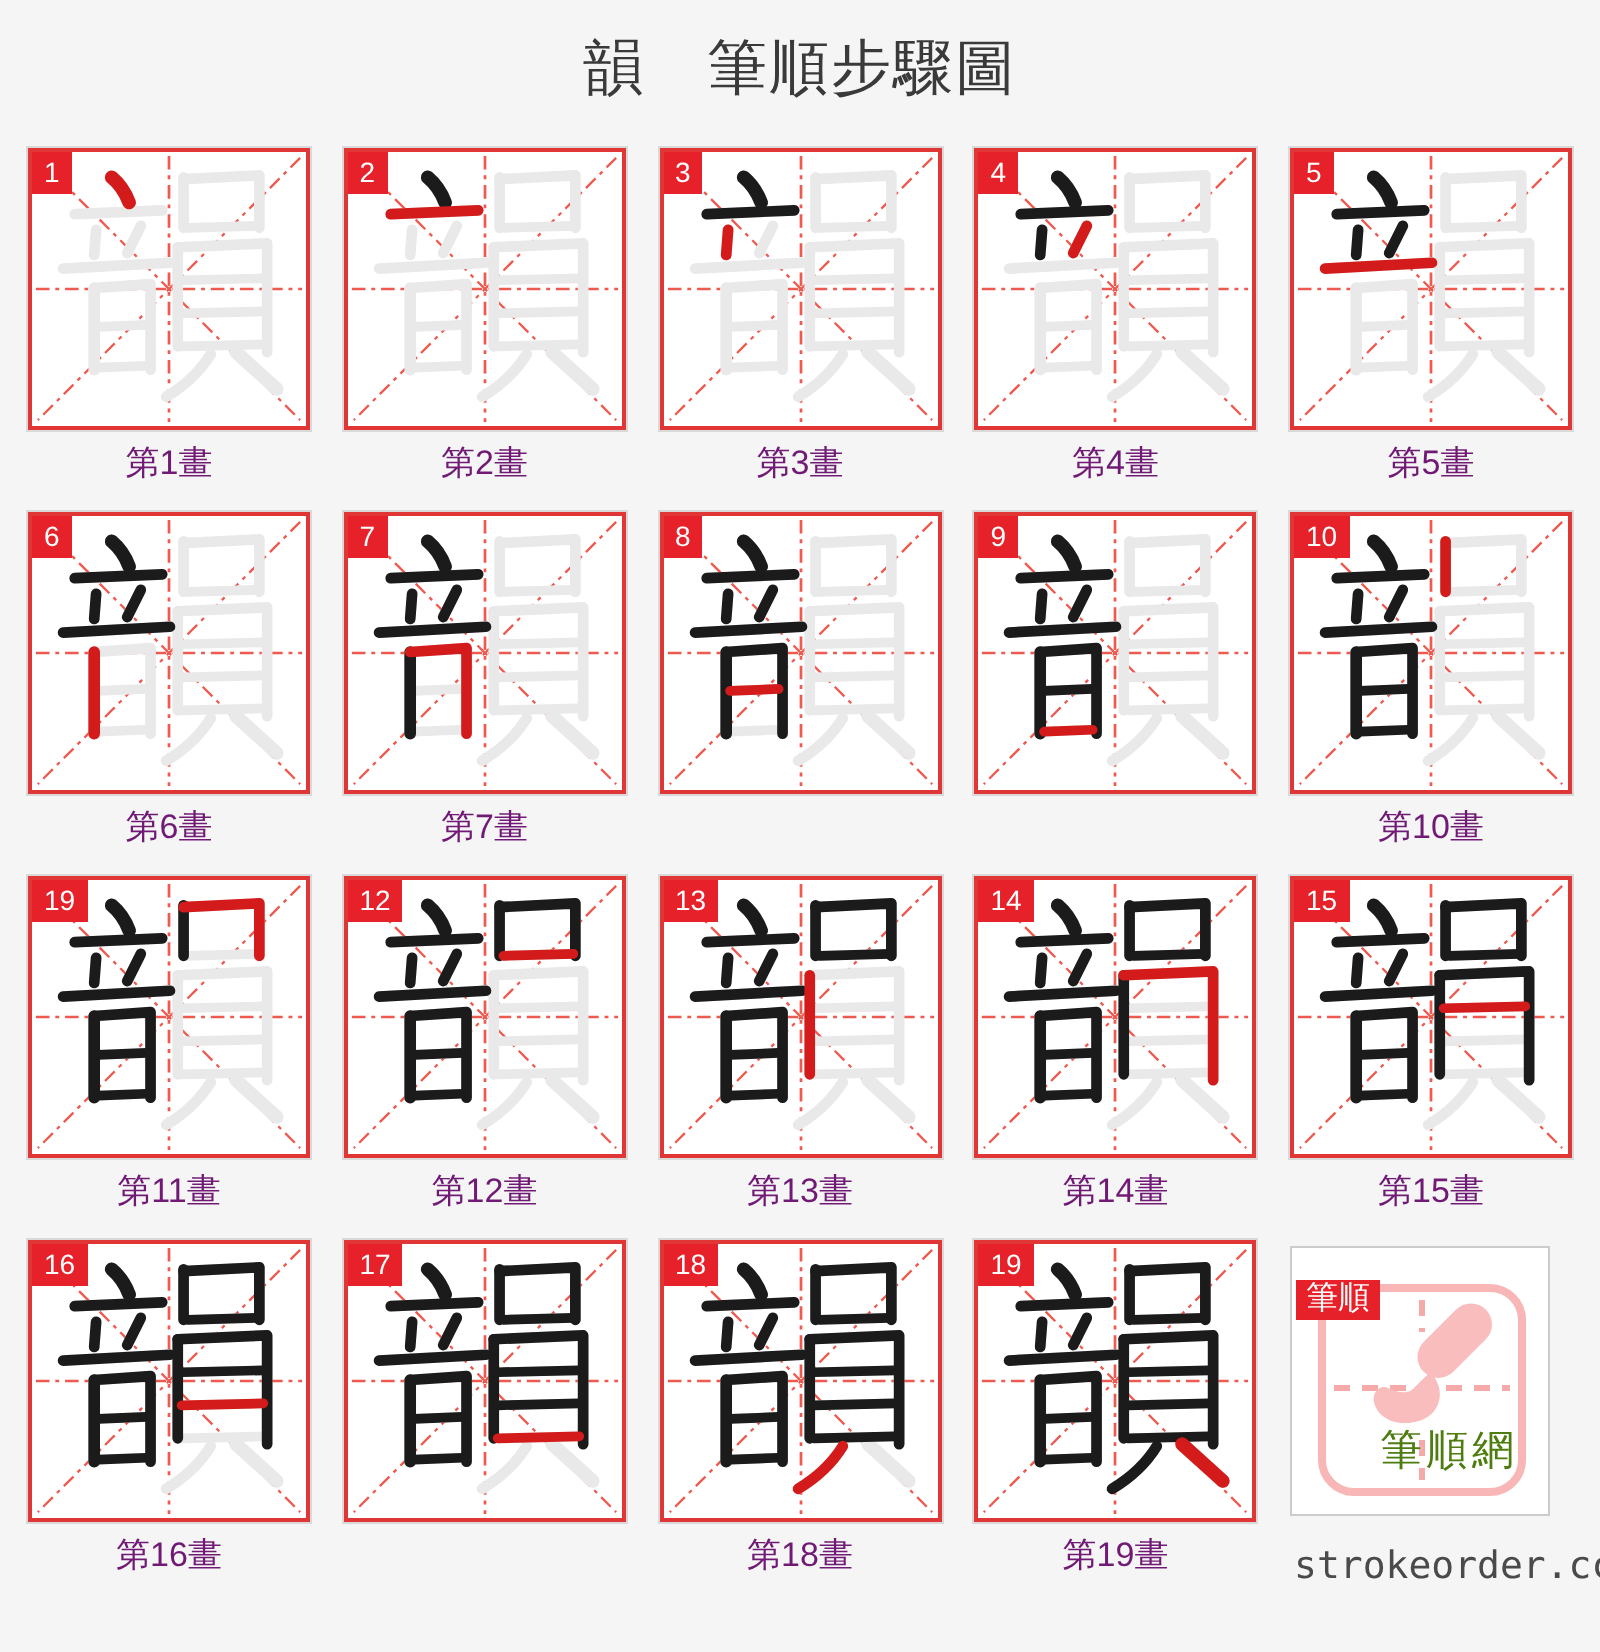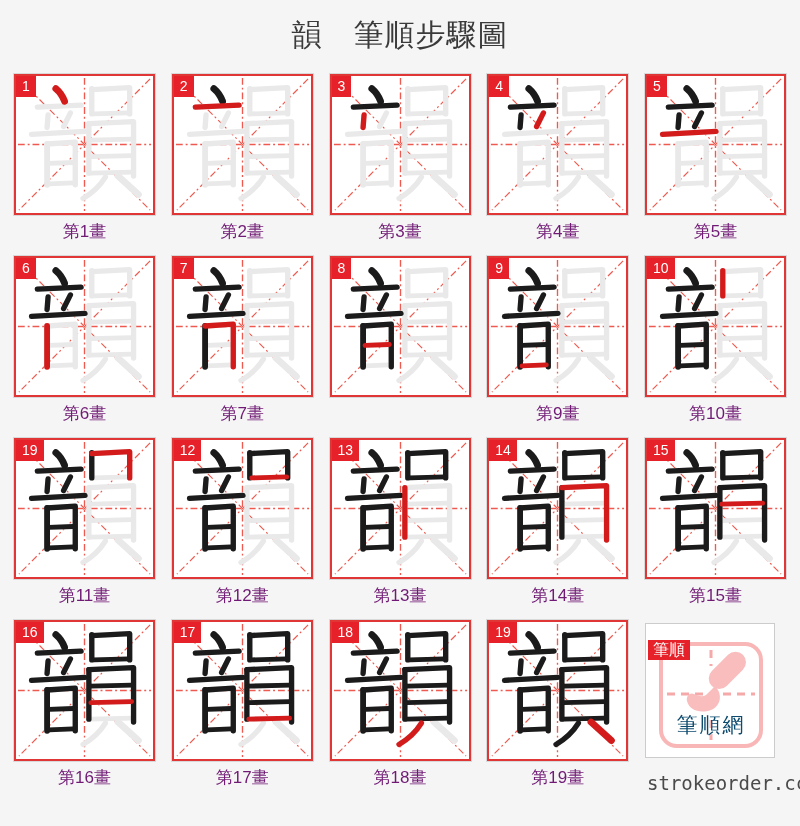--- a/index.html
+++ b/index.html
@@ -22,22 +22,22 @@
   
   .logo-cell { position:relative; width:130px; height:135px; background:#ffffff;
                border:1px solid #cccccc; margin-top:3px; }
   .logo-badge { position:absolute; top:16px; left:2px; background:#e62129;
                 color:#ffffff; font-size:16px; line-height:20px; padding:0 5px;
                 z-index:3;font-family:Liberation Serif, serif; }
   .logo-frame { position:absolute; top:18px; left:13px; width:104px; height:106px;
                 border:4px solid #f8b6b6; border-radius:18px; background:#ffffff;
                 overflow:hidden; }
   .logo-frame svg { position:absolute; top:0; left:0; width:100%; height:100%; }
-  .logo-name { position:absolute; bottom:5px; left:0; width:100%; text-align:center;
-               font-size:21px; color:#0c4a6e; letter-spacing:2px;
+  .logo-name { position:absolute; bottom:5px; left:0; width:100%; text-align:right;
+               font-size:21px; color:#4d7c0f; letter-spacing:2px;
                text-shadow:0 0 2px #ffffff; }
   .site-label { height:22px; margin-top:14px; font-family:"DejaVu Sans Mono","Liberation Mono",monospace;
                 font-size:19px; color:#4a4a4a; letter-spacing:0px; text-align:left;
                 padding-left:2px; }
 </style>
 </head>
 <body>
 
 <div class="page">
   <div class="title">韻　筆順步驟圖</div>
@@ -366,21 +366,20 @@
             <path d="M33 40 L32 53" fill="none" stroke="#1b1b1b" stroke-width="5.5" stroke-linecap="round" stroke-linejoin="round"></path>
             <path d="M56 38 L49 52" fill="none" stroke="#1b1b1b" stroke-width="5.5" stroke-linecap="round" stroke-linejoin="round"></path>
             <path d="M16 60 L71 57" fill="none" stroke="#1b1b1b" stroke-width="5.5" stroke-linecap="round" stroke-linejoin="round"></path>
             <path d="M32 70 L32 112" fill="none" stroke="#1b1b1b" stroke-width="6" stroke-linecap="round" stroke-linejoin="round"></path>
             <path d="M32 70 L61 68 L61 112" fill="none" stroke="#1b1b1b" stroke-width="5.5" stroke-linecap="round" stroke-linejoin="round"></path>
             <path d="M34 90 L59 89" fill="none" stroke="#1b1b1b" stroke-width="5" stroke-linecap="round" stroke-linejoin="round"></path>
             <path d="M34 111 L59 110" fill="none" stroke="#d31b1b" stroke-width="5" stroke-linecap="round" stroke-linejoin="round"></path>
           </svg>
           <div class="badge">9</div>
         </div>
-        <div class="cell-label">第9畫</div>
       </div>
 
       <div class="unit">
         <div class="cell">
           <svg viewBox="0 0 141 141" preserveAspectRatio="none">
             <path d="M2 70.5 H139" fill="none" stroke="#ee5a4f" stroke-width="1.4" stroke-dasharray="7 3 2 3"></path>
             <path d="M70.5 2 V139" fill="none" stroke="#ee5a4f" stroke-width="1.4" stroke-dasharray="7 3 2 3"></path>
             <path d="M3 3 L138 138" fill="none" stroke="#ee5a4f" stroke-width="1.2" stroke-dasharray="7 3 2 3"></path>
             <path d="M138 3 L3 138" fill="none" stroke="#ee5a4f" stroke-width="1.2" stroke-dasharray="7 3 2 3"></path>
             <path d="M41 13 Q47 18 50 26" fill="none" stroke="#e9e9e9" stroke-width="7" stroke-linecap="round" stroke-linejoin="round"></path>
@@ -730,21 +729,20 @@
             <path d="M78 14 L117 12 L117 39" fill="none" stroke="#1b1b1b" stroke-width="5.5" stroke-linecap="round" stroke-linejoin="round"></path>
             <path d="M80 39 L116 38" fill="none" stroke="#1b1b1b" stroke-width="5" stroke-linecap="round" stroke-linejoin="round"></path>
             <path d="M75 49 L75 100" fill="none" stroke="#1b1b1b" stroke-width="5.5" stroke-linecap="round" stroke-linejoin="round"></path>
             <path d="M75 49 L121 47 L121 103" fill="none" stroke="#1b1b1b" stroke-width="5.5" stroke-linecap="round" stroke-linejoin="round"></path>
             <path d="M77 66 L119 65" fill="none" stroke="#1b1b1b" stroke-width="5" stroke-linecap="round" stroke-linejoin="round"></path>
             <path d="M77 83 L119 82" fill="none" stroke="#1b1b1b" stroke-width="5" stroke-linecap="round" stroke-linejoin="round"></path>
             <path d="M77 100 L119 99" fill="none" stroke="#d31b1b" stroke-width="5" stroke-linecap="round" stroke-linejoin="round"></path>
           </svg>
           <div class="badge">17</div>
         </div>
-        <div class="cell-label">第17畫</div>
       </div>
 
       <div class="unit">
         <div class="cell">
           <svg viewBox="0 0 141 141" preserveAspectRatio="none">
             <path d="M2 70.5 H139" fill="none" stroke="#ee5a4f" stroke-width="1.4" stroke-dasharray="7 3 2 3"></path>
             <path d="M70.5 2 V139" fill="none" stroke="#ee5a4f" stroke-width="1.4" stroke-dasharray="7 3 2 3"></path>
             <path d="M3 3 L138 138" fill="none" stroke="#ee5a4f" stroke-width="1.2" stroke-dasharray="7 3 2 3"></path>
             <path d="M138 3 L3 138" fill="none" stroke="#ee5a4f" stroke-width="1.2" stroke-dasharray="7 3 2 3"></path>
             <path d="M41 13 Q47 18 50 26" fill="none" stroke="#e9e9e9" stroke-width="7" stroke-linecap="round" stroke-linejoin="round"></path>

